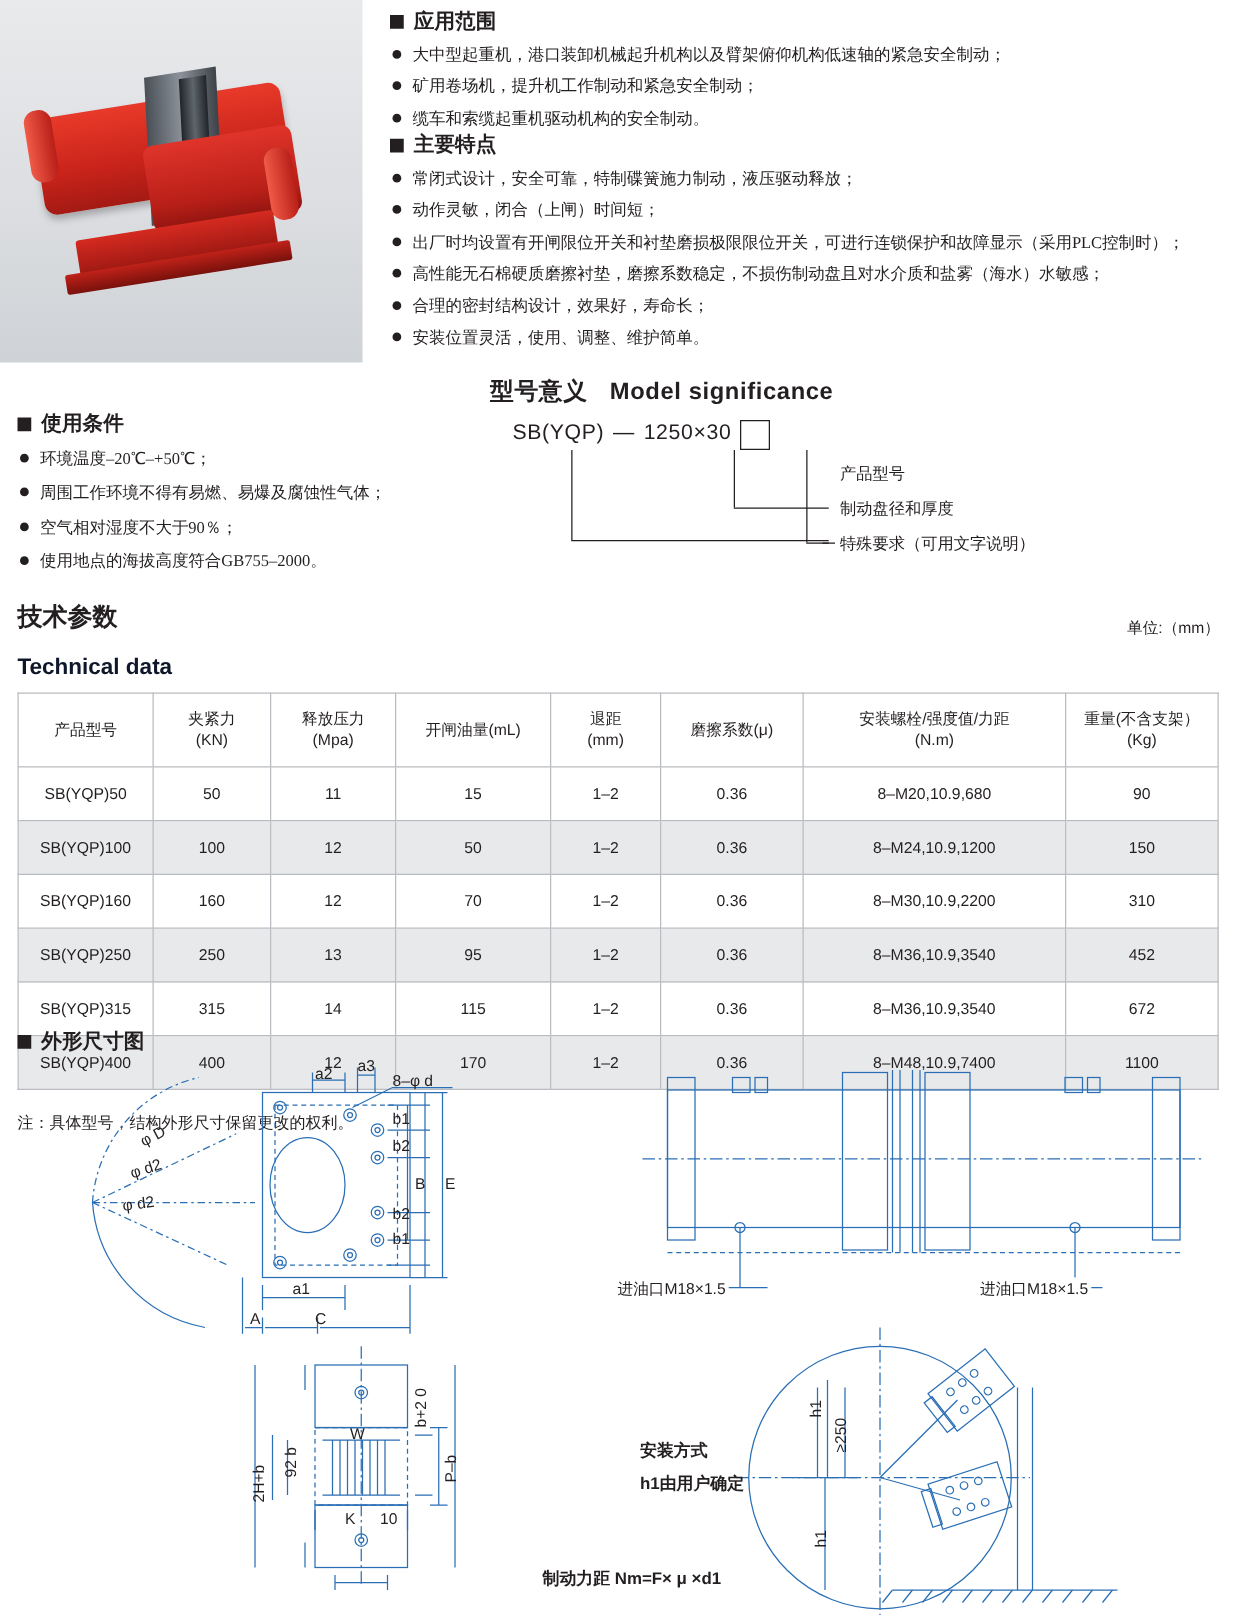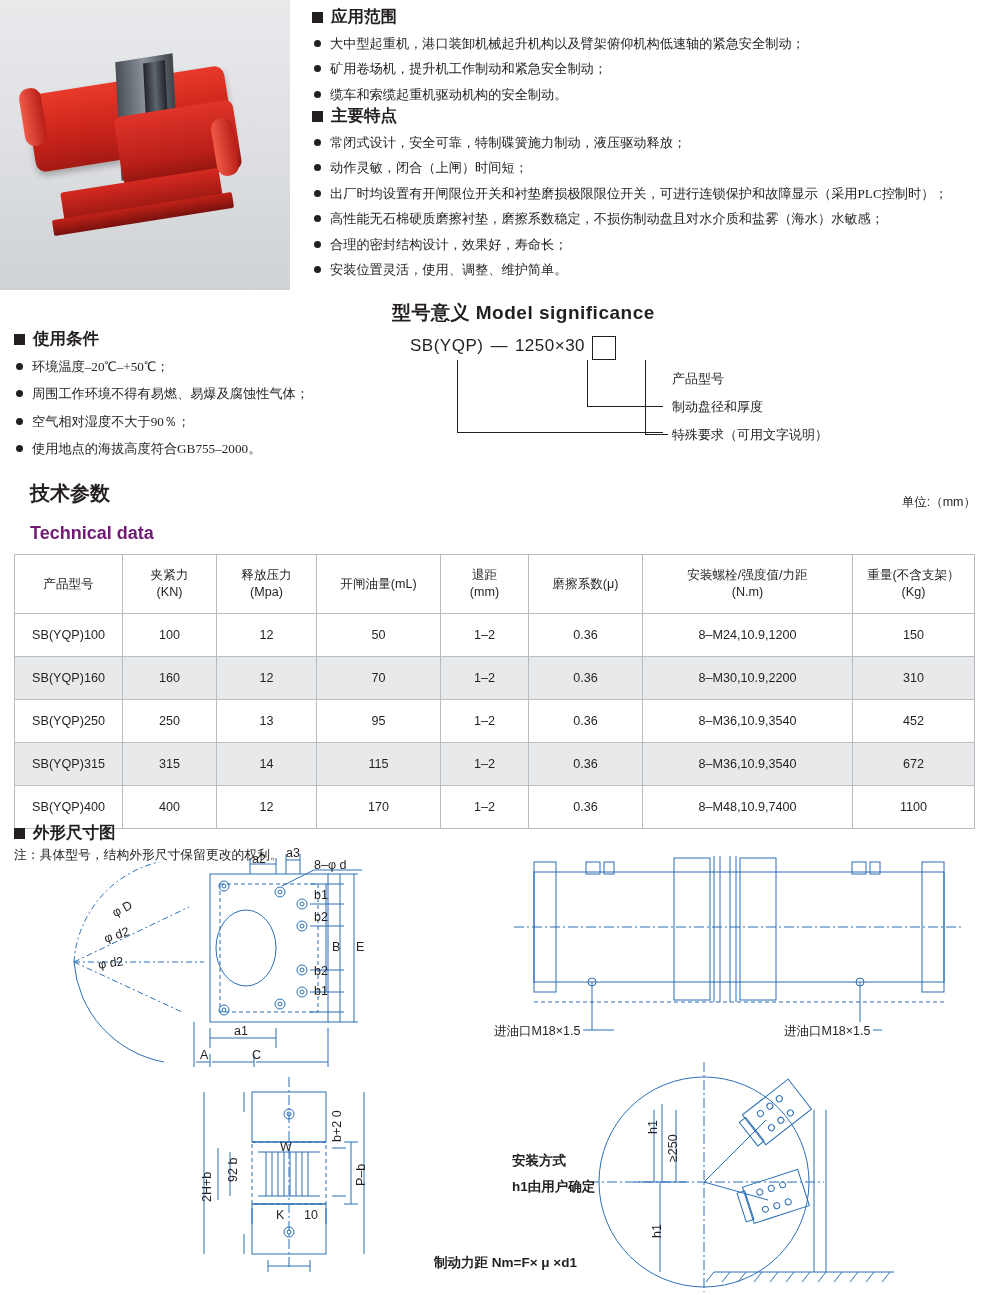--- a/index.html
+++ b/index.html
@@ -77,38 +77,38 @@
   .blk-apply{position:absolute;left:312px;top:6px;width:682px;}
   .blk-feat{position:absolute;left:312px;top:105px;width:688px;}
 
   
   .blk-cond{position:absolute;left:14px;top:328px;width:360px;}
   .blk-cond ul.bl li{font-size:13.2px;margin:7px 0;}
 
   
   .blk-model{position:absolute;left:392px;top:300px;width:600px;}
   .model-title{font-size:19px;font-weight:bold;letter-spacing:.5px;}
-  .model-title .en{margin-left:0;}
+  .model-title .en{margin-left:12px;}
   .model-code{
     margin-top:10px;padding-left:18px;font-size:17px;letter-spacing:.5px;
     display:flex;align-items:flex-start;gap:7px;
   }
   .model-code .box{
     display:inline-block;width:22px;height:22px;border:1px solid #231f20;
   }
   .leader-area{position:relative;height:110px;margin-top:0;}
   .lv{position:absolute;width:1px;background:#231f20;}
   .lh{position:absolute;height:1px;background:#231f20;}
   .ltxt{position:absolute;font-size:13px;white-space:nowrap;}
 
   
   .blk-tech{position:absolute;left:14px;top:480px;width:972px;}
   .tech-title{font-size:20px;font-weight:bold;display:flex;align-items:baseline;gap:16px;flex-direction:column;}
   .tech-title .cn{color:#231f20;}
-  .tech-title .en{color:#701a75;font-size:18px;margin-left:16px;}
+  .tech-title .en{color:#0f172a;font-size:18px;}
   .unit{position:absolute;right:10px;top:14px;font-size:12.5px;}
 
   table.tech{
     border-collapse:collapse;width:960px;margin-top:10px;
     font-size:12.6px;table-layout:fixed;
   }
   table.tech th,table.tech td{
     border:1px solid #b9bcc0;text-align:center;vertical-align:middle;
     padding:8px 2px;line-height:1.35;color:#231f20;font-weight:normal;
   }
@@ -255,20 +255,30 @@
             <span>安装螺栓/强度值/力距</span><br>
             <span>(N.m)</span>
           </th>
           <th>
             <span>重量(不含支架）</span><br>
             <span>(Kg)</span>
           </th>
         </tr>
       </thead>
       <tbody>
+        <tr>
+          <td>SB(YQP)50</td>
+          <td>50</td>
+          <td>11</td>
+          <td>15</td>
+          <td>1–2</td>
+          <td>0.36</td>
+          <td>8–M20,10.9,680</td>
+          <td>90</td>
+        </tr>
         <tr>
           <td>SB(YQP)100</td>
           <td>100</td>
           <td>12</td>
           <td>50</td>
           <td>1–2</td>
           <td>0.36</td>
           <td>8–M24,10.9,1200</td>
           <td>150</td>
         </tr>

